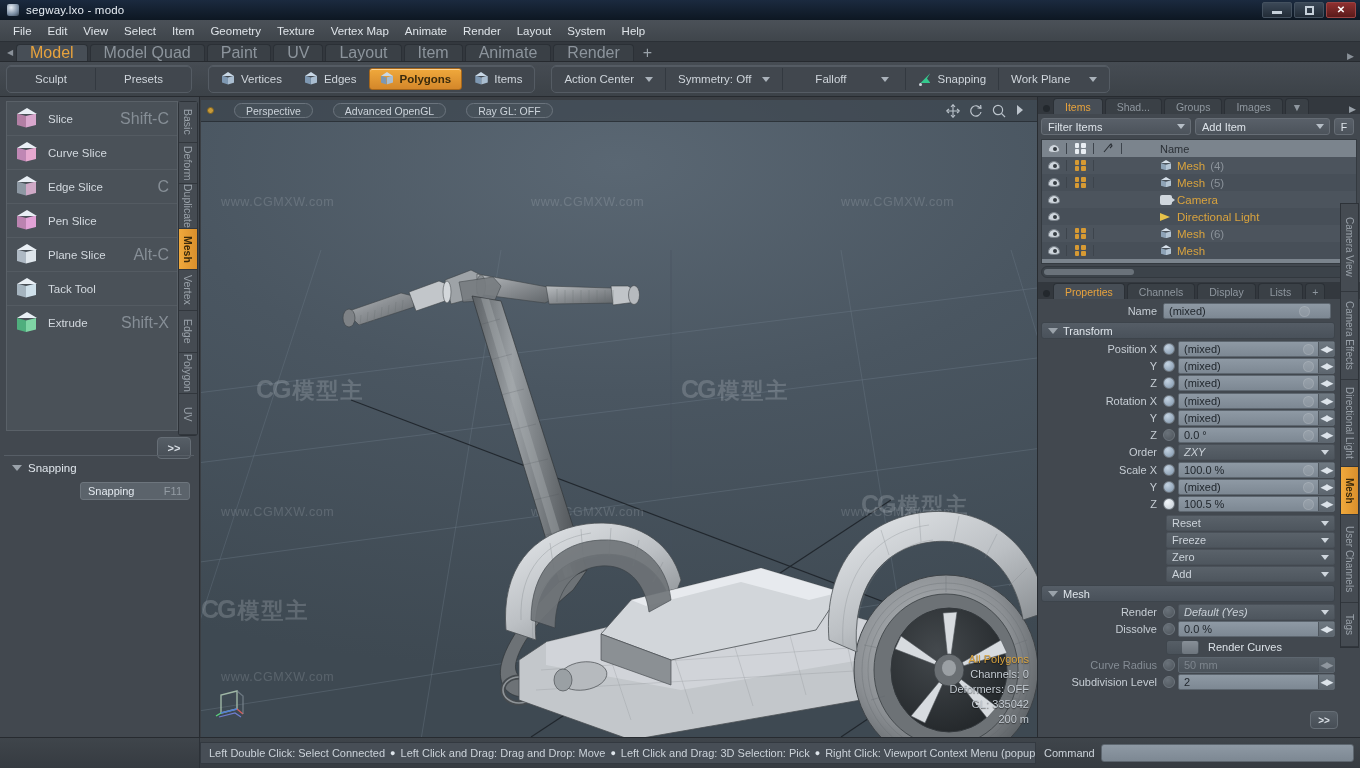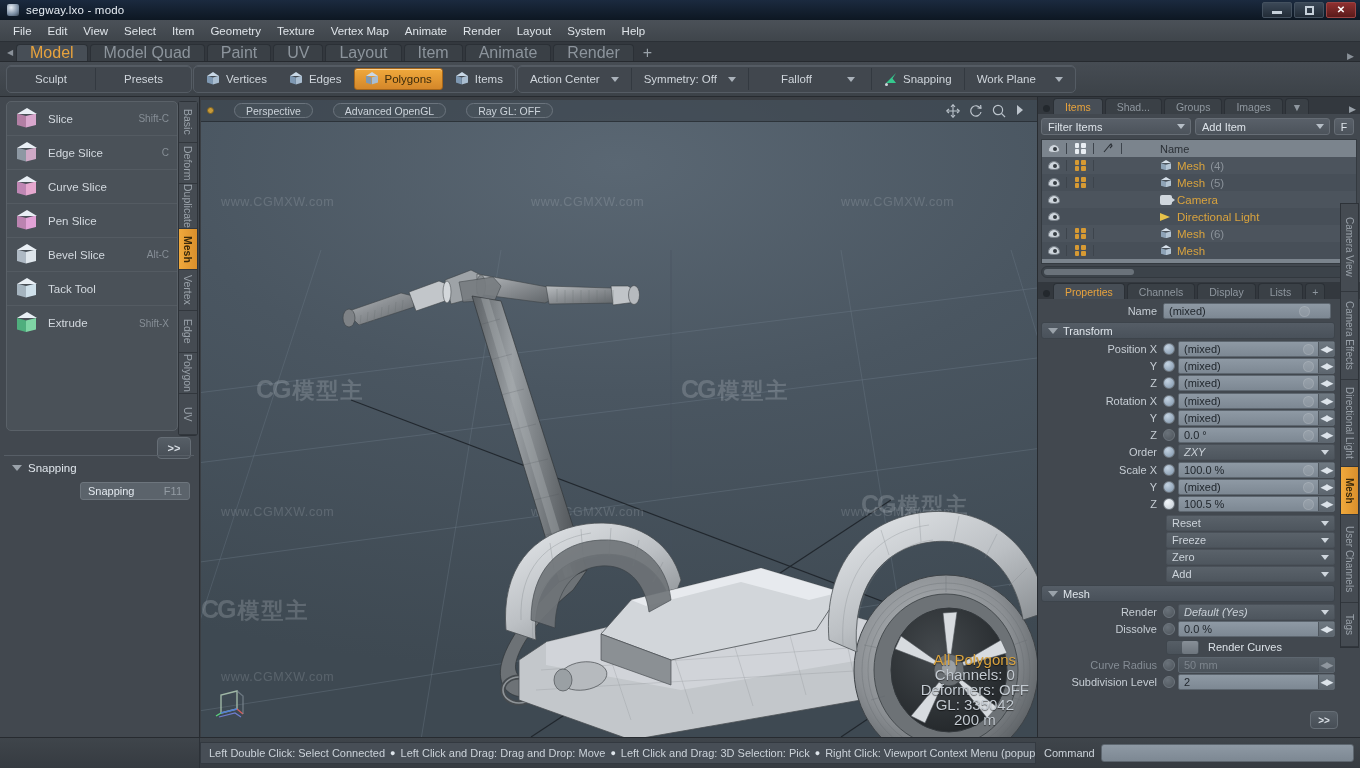--- a/index.html
+++ b/index.html
@@ -60,59 +60,59 @@
   }
   .ltab.active { background:#474e56; color:#e8a33d; }
   .ltab.plus { padding:0 7px; color:#9aa2aa; background:transparent; border:none; }
   .lt-right { margin-left:auto; display:flex; align-items:center; padding-right:6px; color:#8a9199;font-size:9px;}
 
   
   .toolbar {
     position:absolute; left:0; top:62px; width:1360px; height:35px;
     background:linear-gradient(#464c53,#3c4248);
     border-bottom:1px solid #272b30;
-    display:flex; align-items:center; padding:0 6px; gap:1px;
+    display:flex; align-items:center; padding:0 6px; gap:16px;
   }
   .tgroup { display:flex; align-items:center;
     background:#41474e; border:1px solid #555c64; border-radius:5px; padding:2px; gap:2px;
     box-shadow: inset 0 1px 0 #545b63; }
   .tbtn {
     height:22px; padding:0 10px; display:flex; align-items:center; gap:5px;
     color:#cfd5db; font-size:11.5px; border-radius:3px; white-space:nowrap;
   }
   .tbtn.wide { padding:0 26px; }
-  .tbtn.sel { background:linear-gradient(#f0a93c,#d4872a); color:#3a2a0c; font-weight:normal;
+  .tbtn.sel { background:linear-gradient(#f0a93c,#d4872a); color:#3a2a0c; font-weight:bold;
               box-shadow:inset 0 1px 0 #ffd390; border:1px solid #a5661b;}
   .cube-ic { width:15px;height:15px; position:relative; flex:none; }
   .cube-ic .ctop { position:absolute; left:1px; top:0px; width:0;height:0;
      border-left:6.5px solid transparent;border-right:6.5px solid transparent;border-bottom:4px solid #c9d8e6;}
   .cube-ic .cl { position:absolute; left:1px; top:4px; width:6px;height:9px; background:#7e98b2; clip-path:polygon(0 0,100% 22%,100% 100%,0 78%);}
   .cube-ic .cr { position:absolute; left:7px; top:4px; width:6.5px;height:9px; background:#a9bdd0; clip-path:polygon(0 22%,100% 0,100% 78%,0 100%);}
   .dd-caret { width:0;height:0; border-left:4px solid transparent;border-right:4px solid transparent;border-top:5px solid #aab2ba; margin-left:6px;}
   .sep-v { width:1px;height:22px;background:#333940; }
   .snapicon{width:14px;height:14px;position:relative;flex:none;}
   .snapicon:before{content:"";position:absolute;left:2px;top:1px;width:10px;height:10px;
     background:#35c98e;clip-path:polygon(0 100%,100% 0,65% 55%,100% 100%);}
   .snapicon:after{content:"";position:absolute;left:1px;bottom:0px;width:3px;height:3px;border-radius:50%;background:#cfd6dd;}
 
   
   .leftpanel {
     position:absolute; left:0; top:97px; width:200px; height:640px;
     background:#42484f; border-right:1px solid #282c31;
   }
   .lp-toolbox {
     position:absolute; left:6px; top:4px; width:172px; height:330px;
-    background:#4a5158; border:1px solid #5a6168; border-radius:5px;
+    background:#4a5158; border:1px solid #5a6168; border-radius:0;
   }
   .lp-row {
     height:34px; display:flex; align-items:center; padding:0 8px; gap:9px;
     border-bottom:1px solid #545b62; color:#d3d9df; font-size:11.5px;
   }
   .lp-row:last-child { border-bottom:none; }
-  .lp-row .shortcut { margin-left:auto; color:#868e96; font-size:10px; }
+  .lp-row .shortcut { margin-left:auto; color:#868e96; font-size:16px; }
   .ic3d { width:24px;height:22px; position:relative; flex:none; }
   .ic3d .f-top { position:absolute; left:2px; top:0; width:0;height:0;
      border-left:10px solid transparent;border-right:10px solid transparent;border-bottom:6px solid #e9eff5; }
   .ic3d .f-l { position:absolute; left:2px; top:6px; width:9px;height:14px; clip-path:polygon(0 0,100% 18%,100% 100%,0 82%); }
   .ic3d .f-r { position:absolute; left:11px; top:6px; width:10px;height:14px; clip-path:polygon(0 18%,100% 0,100% 82%,0 100%); }
   .expand-btn {
     position:absolute; right:8px; top:340px; width:34px;height:22px;
     background:linear-gradient(#565e66,#474e56); border:1px solid #666e76; border-radius:4px;
     color:#d8dee4; display:flex;align-items:center;justify-content:center;font-size:11px; font-weight:bold;
   }
@@ -166,22 +166,22 @@
   .vpi { width:14px;height:14px; position:relative; color:#bcc4cc; }
   .vpi svg { display:block; }
 
   .vp-watermarks { position:absolute; inset:0; pointer-events:none; z-index:3; }
   .wm-txt { position:absolute; color:rgba(226,232,238,.17); font-size:12.5px; letter-spacing:.6px; white-space:nowrap;}
   .wm-logo { position:absolute; opacity:.19; white-space:nowrap; font-weight:bold; color:#e9eef3;}
   .wm-logo .cgc { color:#e9eef3; font-size:25px; letter-spacing:-2px; }
   .wm-logo .cn { font-size:22px; margin-left:3px; letter-spacing:2px;}
 
   .vp-info {
-    position:absolute; right:8px; bottom:10px; text-align:center; z-index:8;
-    font-size:15px; color:#c3cad1; line-height:15px; text-shadow:0 1px 1px rgba(0,0,0,.55);
+    position:absolute; right:8px; bottom:10px; text-align:right; z-index:8;
+    font-size:11px; color:#c3cad1; line-height:15px; text-shadow:0 1px 1px rgba(0,0,0,.55);
   }
   .vp-info .hi { color:#d9a33e; }
   .vp-gizmo { position:absolute; left:12px; bottom:12px; width:42px;height:42px; z-index:8; }
 
   
   .rightpanel {
     position:absolute; left:1037px; top:97px; width:323px; height:640px;
     background:#42484f; border-left:1px solid #282c31;
   }
   .rp-tabrow {
@@ -428,51 +428,51 @@
             <i class="f-top"></i>
             <i class="f-l" style="background:#b27fa4"></i>
             <i class="f-r" style="background:#d9a7cd"></i>
           </span>
         <span>Slice</span>
         <span class="shortcut">Shift-C</span>
       </div>
       <div class="lp-row">
         <span class="ic3d">
             <i class="f-top"></i>
+            <i class="f-l" style="background:#bf87b4"></i>
+            <i class="f-r" style="background:#e6a8cf"></i>
+          </span>
+        <span>Curve Slice</span>
+        <span class="shortcut"></span>
+      </div>
+      <div class="lp-row">
+        <span class="ic3d">
+            <i class="f-top"></i>
             <i class="f-l" style="background:#8d98a3"></i>
             <i class="f-r" style="background:#cfa9c6"></i>
           </span>
         <span>Edge Slice</span>
         <span class="shortcut">C</span>
-      </div>
-      <div class="lp-row">
-        <span class="ic3d">
-            <i class="f-top"></i>
-            <i class="f-l" style="background:#bf87b4"></i>
-            <i class="f-r" style="background:#e6a8cf"></i>
-          </span>
-        <span>Curve Slice</span>
-        <span class="shortcut"></span>
       </div>
       <div class="lp-row">
         <span class="ic3d">
             <i class="f-top"></i>
             <i class="f-l" style="background:#bb83b0"></i>
             <i class="f-r" style="background:#e2a2d6"></i>
           </span>
         <span>Pen Slice</span>
         <span class="shortcut"></span>
       </div>
       <div class="lp-row">
         <span class="ic3d">
             <i class="f-top"></i>
             <i class="f-l" style="background:#aeb9c4"></i>
             <i class="f-r" style="background:#dfe6ec"></i>
           </span>
-        <span>Bevel Slice</span>
+        <span>Plane Slice</span>
         <span class="shortcut">Alt-C</span>
       </div>
       <div class="lp-row">
         <span class="ic3d">
             <i class="f-top"></i>
             <i class="f-l" style="background:#a5b4bf"></i>
             <i class="f-r" style="background:#cfe0ea"></i>
           </span>
         <span>Tack Tool</span>
         <span class="shortcut"></span>

